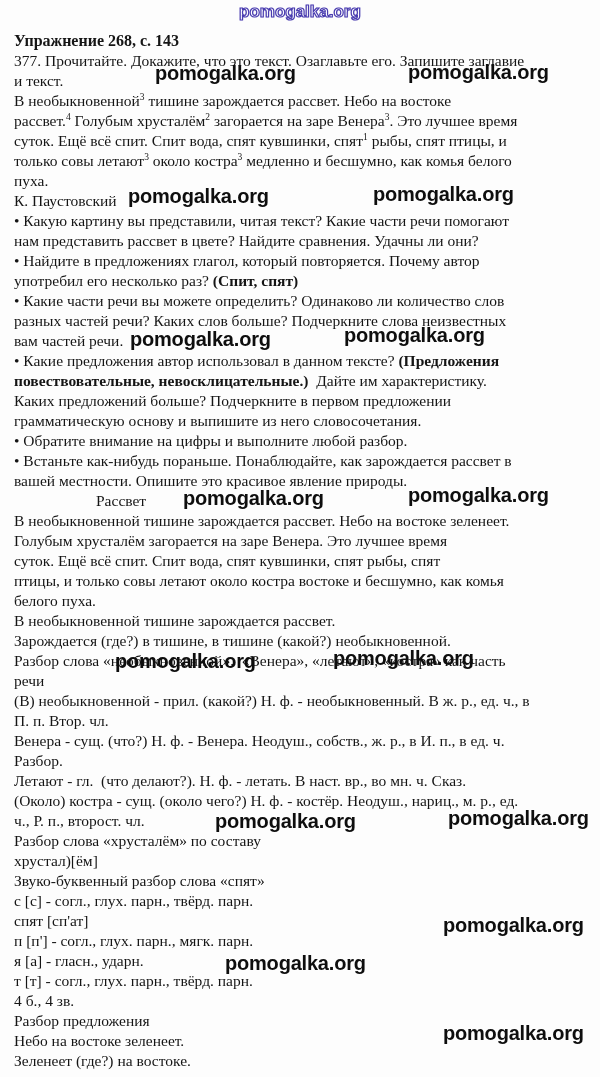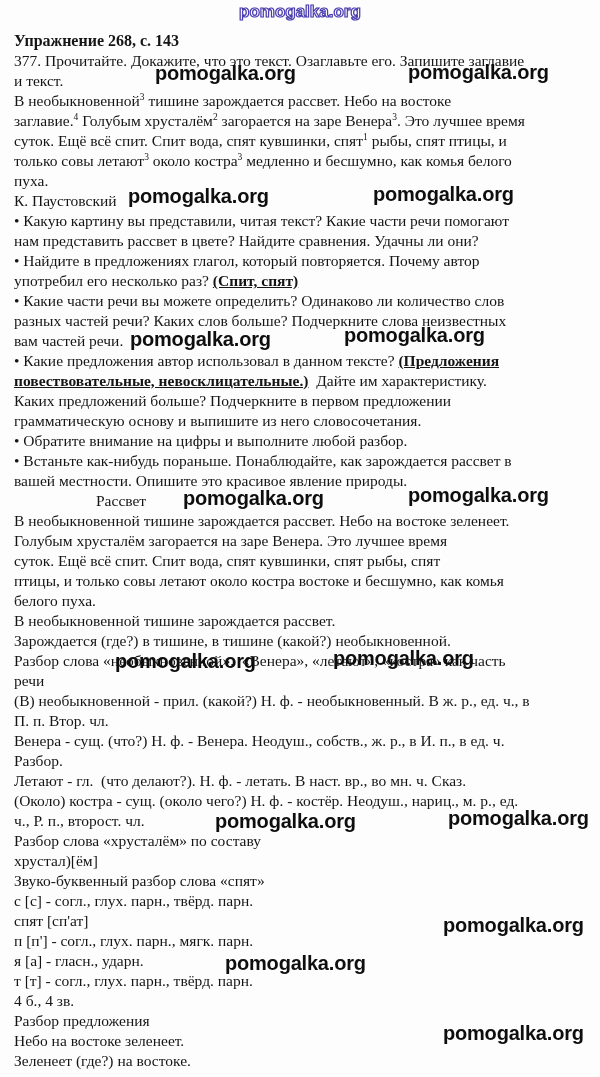--- a/index.html
+++ b/index.html
@@ -10,21 +10,21 @@
     overflow:hidden;
     position:relative;
   }
   .page{position:absolute;inset:0;background:#fdfdfd;}
   .doc{
     position:absolute;top:31px;left:8px;width:588px;
     font-size:15.5px;color:#151515;
   }
   .line{height:20px;line-height:20px;white-space:pre;overflow:visible;margin-left:6px;}
   .line.bold{font-weight:bold;font-size:16px;}
-  .b{font-weight:bold;text-decoration:underline;}
+  .b{font-weight:bold;}
   .u{text-underline-offset:2px;}
   sup{font-size:9.5px;line-height:0;vertical-align:super;}
   .wm{
     position:absolute;
     font-family:"Liberation Sans", sans-serif;
     font-weight:700;font-size:20px;color:#0e0e0e;
     white-space:nowrap;letter-spacing:-0.2px;
   }
   .wm-outline{
     position:absolute;
@@ -38,21 +38,21 @@
 </style>
 </head>
 <body>
 
 <div class="page">
   <div class="doc">
       <div class="line bold"><span>Упражнение 268, с. 143</span></div>
       <div class="line"><span>377. Прочитайте. Докажите, что это текст. Озаглавьте его. Запишите заглавие</span></div>
       <div class="line"><span>и текст.</span></div>
       <div class="line"><span>В необыкновенной</span><sup>3</sup><span> тишине зарождается рассвет. Небо на востоке</span></div>
-      <div class="line"><span>заглавие.</span><sup>4</sup><span> Голубым хрусталём</span><sup>2</sup><span> загорается на заре Венера</span><sup>3</sup><span>. Это лучшее время</span></div>
+      <div class="line"><span>рассвет.</span><sup>4</sup><span> Голубым хрусталём</span><sup>2</sup><span> загорается на заре Венера</span><sup>3</sup><span>. Это лучшее время</span></div>
       <div class="line"><span>суток. Ещё всё спит. Спит вода, спят кувшинки, спят</span><sup>1</sup><span> рыбы, спят птицы, и</span></div>
       <div class="line"><span>только совы летают</span><sup>3</sup><span> около костра</span><sup>3</sup><span> медленно и бесшумно, как комья белого</span></div>
       <div class="line"><span>пуха.</span></div>
       <div class="line"><span>К. Паустовский</span></div>
       <div class="line"><span>• Какую картину вы представили, читая текст? Какие части речи помогают</span></div>
       <div class="line"><span>нам представить рассвет в цвете? Найдите сравнения. Удачны ли они?</span></div>
       <div class="line"><span>• Найдите в предложениях глагол, который повторяется. Почему автор</span></div>
       <div class="line"><span>употребил его несколько раз? </span><span class="b">(Спит, спят)</span></div>
       <div class="line"><span>• Какие части речи вы можете определить? Одинаково ли количество слов</span></div>
       <div class="line"><span>разных частей речи? Каких слов больше? Подчеркните слова неизвестных</span></div>

